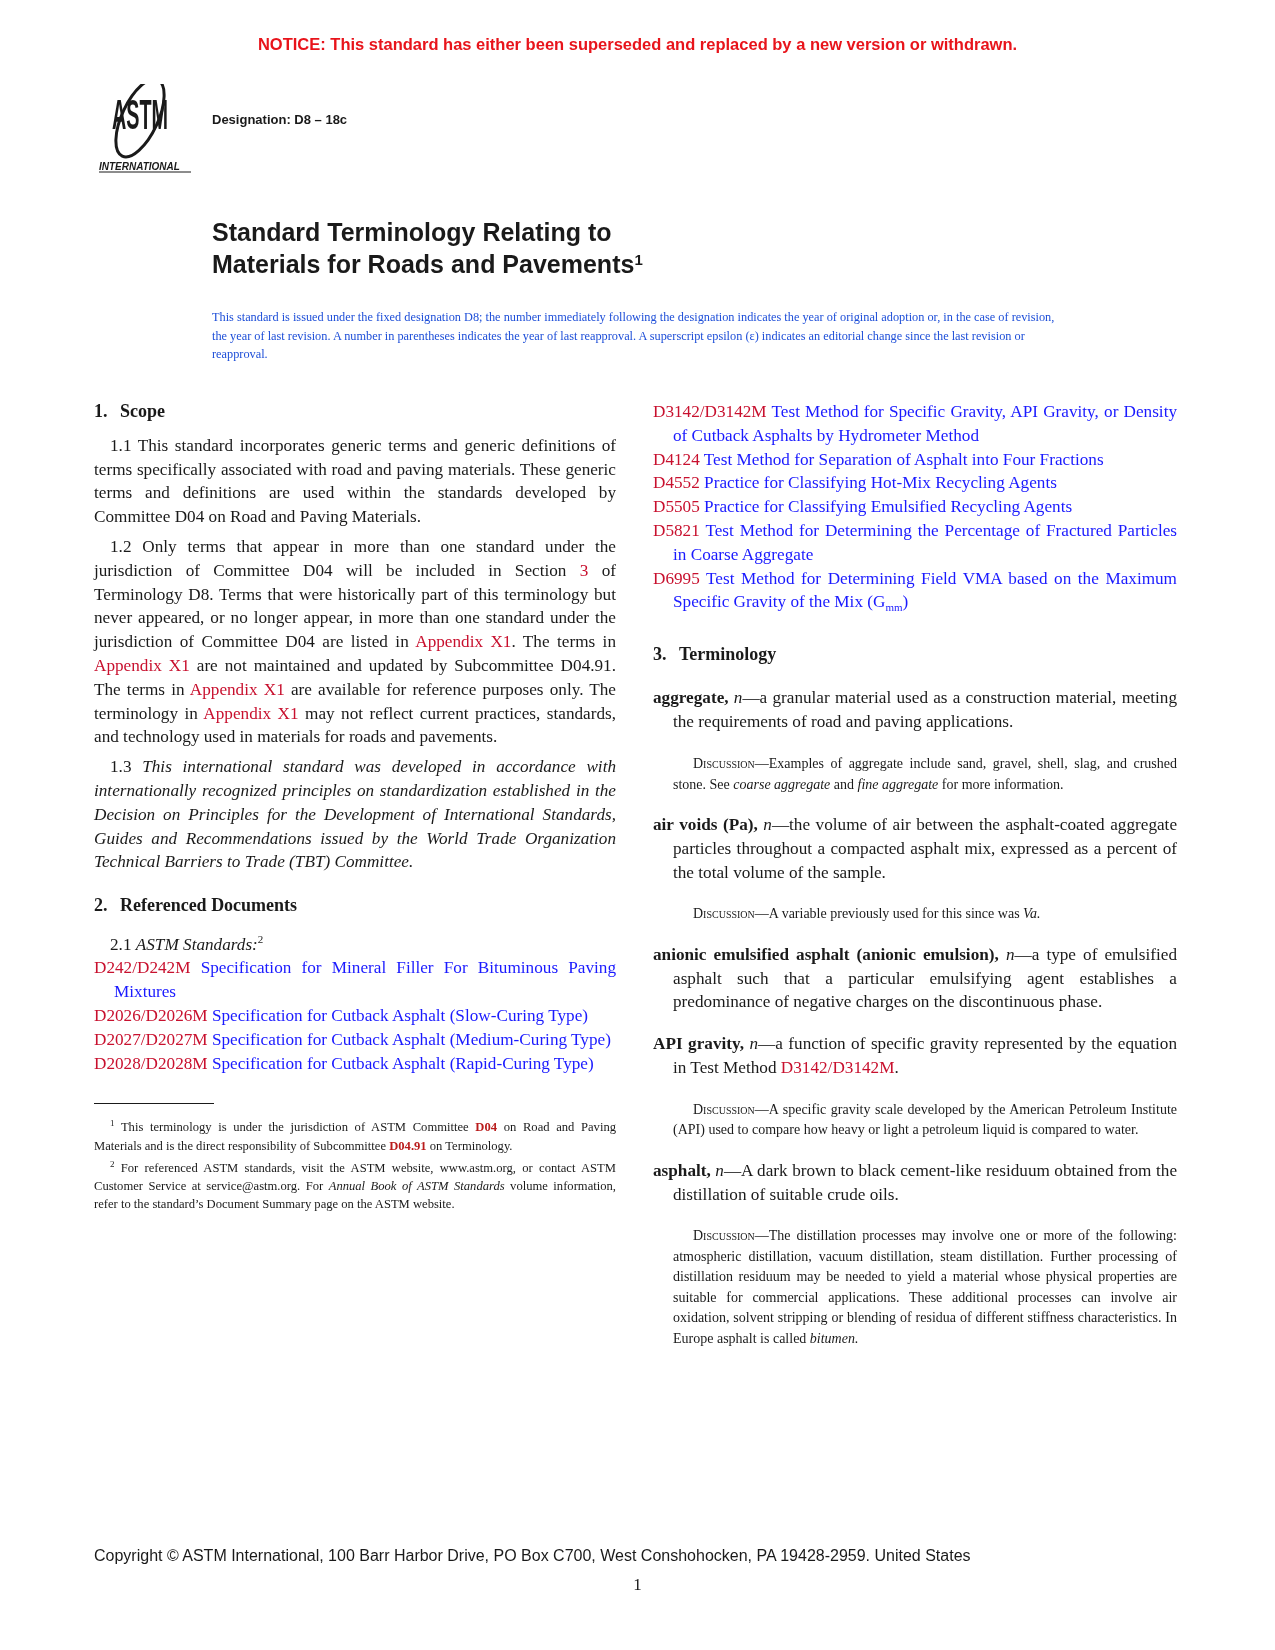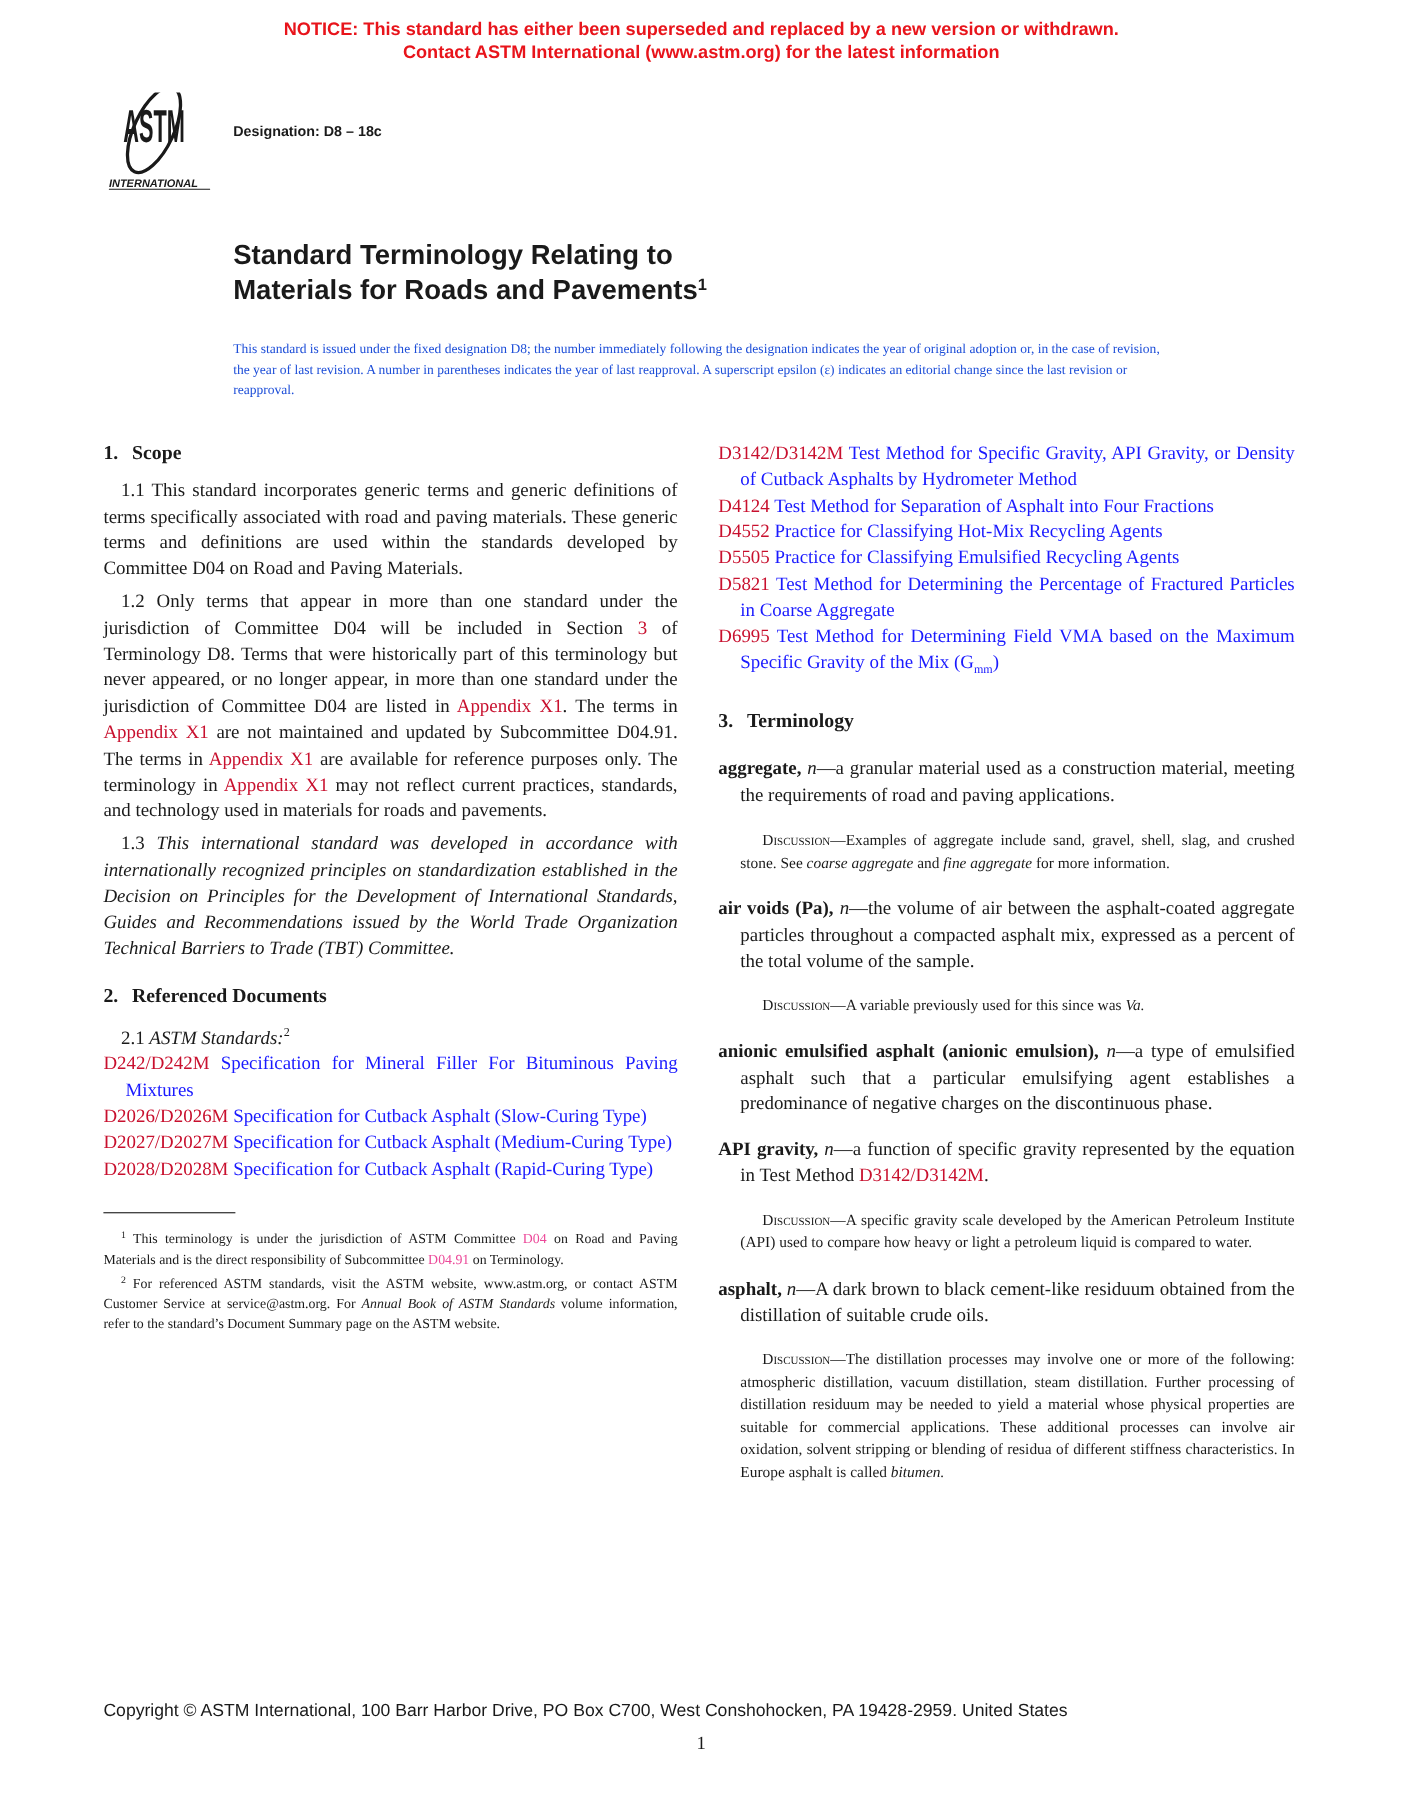--- a/index.html
+++ b/index.html
@@ -1,19 +1,19 @@
 <!DOCTYPE html>
 <html><head>
 <meta charset="utf-8">
 <style>
   * { box-sizing: border-box; margin: 0; padding: 0; }
   html, body { width: 1275px; height: 1650px; background: #ffffff; }
   body { position: relative; font-family: "Liberation Serif", serif; color: #1a1a1a; overflow: hidden; }
 
-  .notice { position: absolute; top: 17px; left: 0; width: 1275px; text-align: center;
+  .notice { position: absolute; top: 34px; left: 0; width: 1275px; text-align: center;
     font-family: "Liberation Sans", sans-serif; font-weight: bold; color: #e8141b; font-size: 16.5px; line-height: 21px; }
 
   .logo { position: absolute; left: 96px; top: 84px; width: 100px; height: 92px; }
   .designation { position: absolute; left: 212px; top: 112px; font-family: "Liberation Sans", sans-serif;
     font-size: 13px; font-weight: bold; color: #1a1a1a; }
 
   .title { position: absolute; left: 212px; top: 216px; font-family: "Liberation Sans", sans-serif;
     font-weight: bold; font-size: 25px; line-height: 32px; color: #1a1a1a; }
   .title sup { font-size: 15px; vertical-align: top; position: relative; top: -4px; }
 
@@ -21,21 +21,21 @@
 
   .col { position: absolute; top: 400px; width: 520px; font-size: 17.2px; line-height: 23.8px; }
   .col-left { left: 94px; width: 522px; }
   .col-right { left: 653px; width: 524px; }
 
   .sec-head { font-weight: bold; font-size: 18px; margin-bottom: 10px; }
   .sec-head .num { display: inline-block; width: 26px; }
   .para { text-align: justify; text-indent: 16px; margin-bottom: 6px; }
   .para .ital { font-style: italic; }
   .link-red { color: #c8102e; }
-  .link-blue { color: #ec4899; }
+  .link-blue { color: #b91c1c; font-weight: bold; }
 
   .refsub { padding-left: 16px; }
   .refsub .ital { font-style: italic; }
   .refsub sup { font-size: 11px; }
   .ref { text-align: justify; padding-left: 20px; text-indent: -20px; }
   .ref .code { color: #c8102e; }
   .ref .rtitle { color: #1a1aff; }
   .ref sub { font-size: 11px; }
 
   .fn-rule { width: 120px; border-top: 1.6px solid #1a1a1a; margin: 28px 0 10px 0; }
@@ -52,21 +52,20 @@
   .gap { height: 18px; }
 
   .copyright { position: absolute; left: 94px; top: 1547px; font-family: "Liberation Sans", sans-serif; font-size: 16px; color: #1a1a1a; }
   .pagenum { position: absolute; left: 0; width: 1275px; top: 1575px; text-align: center; font-size: 17px; }
 </style>
 </head>
 <body>
 
 <div class="notice">
   <div>NOTICE: This standard has either been superseded and replaced by a new version or withdrawn.</div>
-  <div>Contact ASTM International (www.astm.org) for the latest information</div>
 </div>
 
 <div class="logo">
   <svg width="100" height="92" viewBox="0 0 100 92">
     <ellipse cx="44" cy="34" rx="42" ry="18" fill="none" stroke="#1a1a1a" stroke-width="3" transform="rotate(-65 44 34)"></ellipse>
     <text x="44" y="46" text-anchor="middle" font-family="Liberation Sans, sans-serif" font-weight="bold" font-size="30" fill="#1a1a1a" textLength="56" lengthAdjust="spacingAndGlyphs" transform="scale(1,1.4) translate(0,-14)">ASTM</text>
     <text x="3" y="86" font-family="Liberation Sans, sans-serif" font-weight="bold" font-style="italic" font-size="10" fill="#1a1a1a">INTERNATIONAL</text>
     <line x1="3" y1="88" x2="95" y2="88" stroke="#1a1a1a" stroke-width="1"></line>
   </svg>
 </div>

